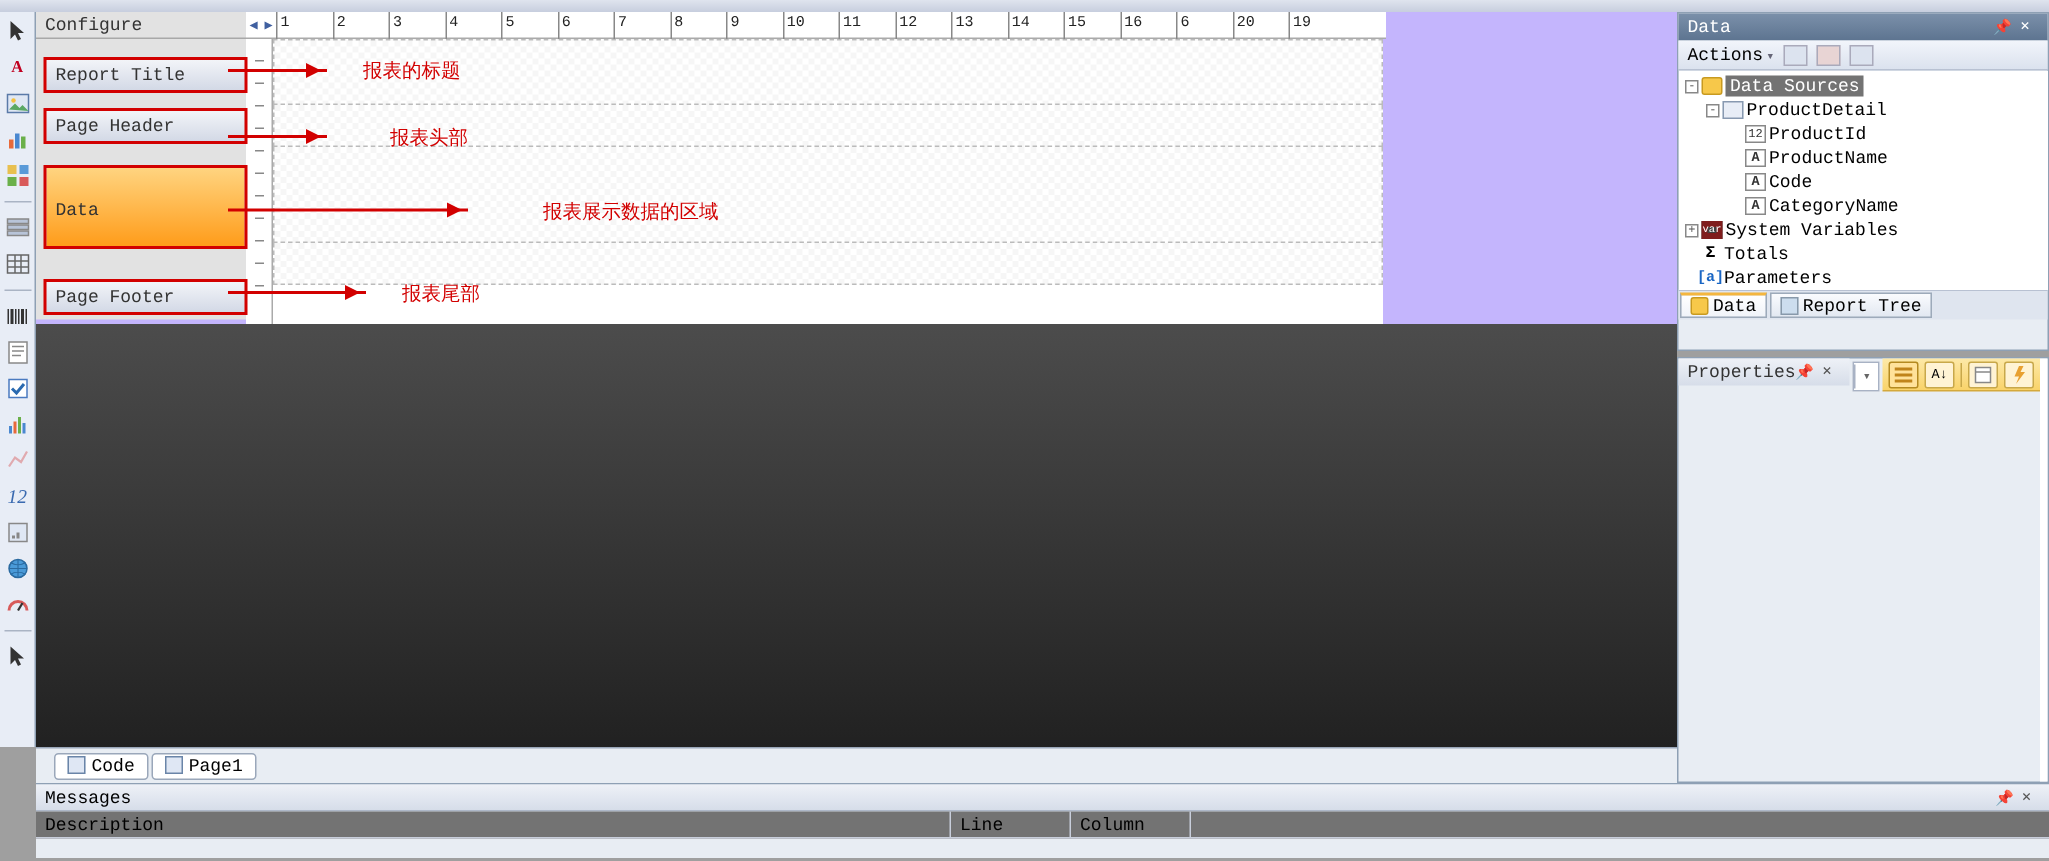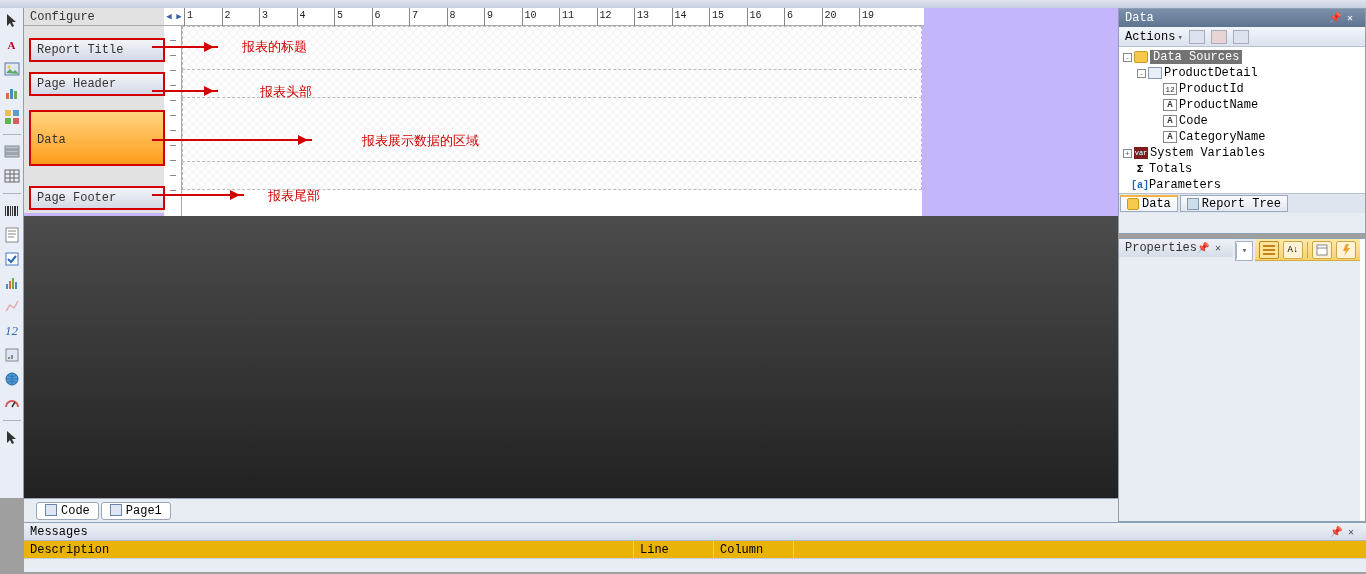--- a/index.html
+++ b/index.html
@@ -37,21 +37,21 @@
 .gradient-dark { position:absolute; left:0; top:208px; width:1094px; height:290px; background:linear-gradient(#4c4c4c 0%,#202020 100%); }
 
 
 .doc-tabs { position:absolute; left:24px; top:498px; width:1094px; height:24px; background:#e8edf3; border-top:1px solid #9aa7ba; display:flex; align-items:center; gap:2px; padding-left:12px; }
 .doc-tab { height:18px; background:#fff; border:1px solid #9aa7ba; border-radius:3px; padding:1px 8px; display:flex; gap:4px; font-family:'Courier New',monospace; }
 .doc-tab .ico { width:12px; height:12px; border:1px solid #6a85a8; background:#dfe7f4; }
 
 
 .messages { position:absolute; left:24px; top:522px; width:1342px; height:50px; background:#e8edf3; border-top:1px solid #8ea0b4; }
 .msg-title { height:18px; background:linear-gradient(#eef1f7,#d6dde9); border-bottom:1px solid #adb7c8; padding:2px 6px; display:flex; justify-content:space-between; align-items:center; font-family:'Courier New',monospace; }
-.msg-cols { display:flex; height:18px; border-bottom:1px solid #c8cedb; background:#eab308;justify-content:flex-end; }
+.msg-cols { display:flex; height:18px; border-bottom:1px solid #c8cedb; background:#737373;justify-content:flex-end; }
 .msg-cols div { border-right:1px solid #c8cedb; padding:2px 6px; font-family:'Courier New',monospace; }
 .panel-btns { display:flex; gap:6px; }
 .panel-btns span { width:12px; height:12px; display:inline-block; font-size:10px; color:#555; }
 
 
 .right { position:absolute; right:0; top:8px; width:248px; height:514px; display:flex; flex-direction:column; }
 .panel { background:#e8edf3; border:1px solid #8ea0b4; }
 .panel-title { height:18px; background:linear-gradient(#7b90aa,#5d7490); color:#fff; padding:2px 6px; display:flex; justify-content:space-between; align-items:center; font-family:'Courier New',monospace; }
 .panel-title.light { background:linear-gradient(#eef1f7,#d6dde9); color:#333; }
 .actions-bar { height:20px; background:linear-gradient(#f2f5fb,#dbe2ee); border-bottom:1px solid #b8c1d2; display:flex; align-items:center; gap:6px; padding:0 6px; font-family:'Courier New',monospace; }

